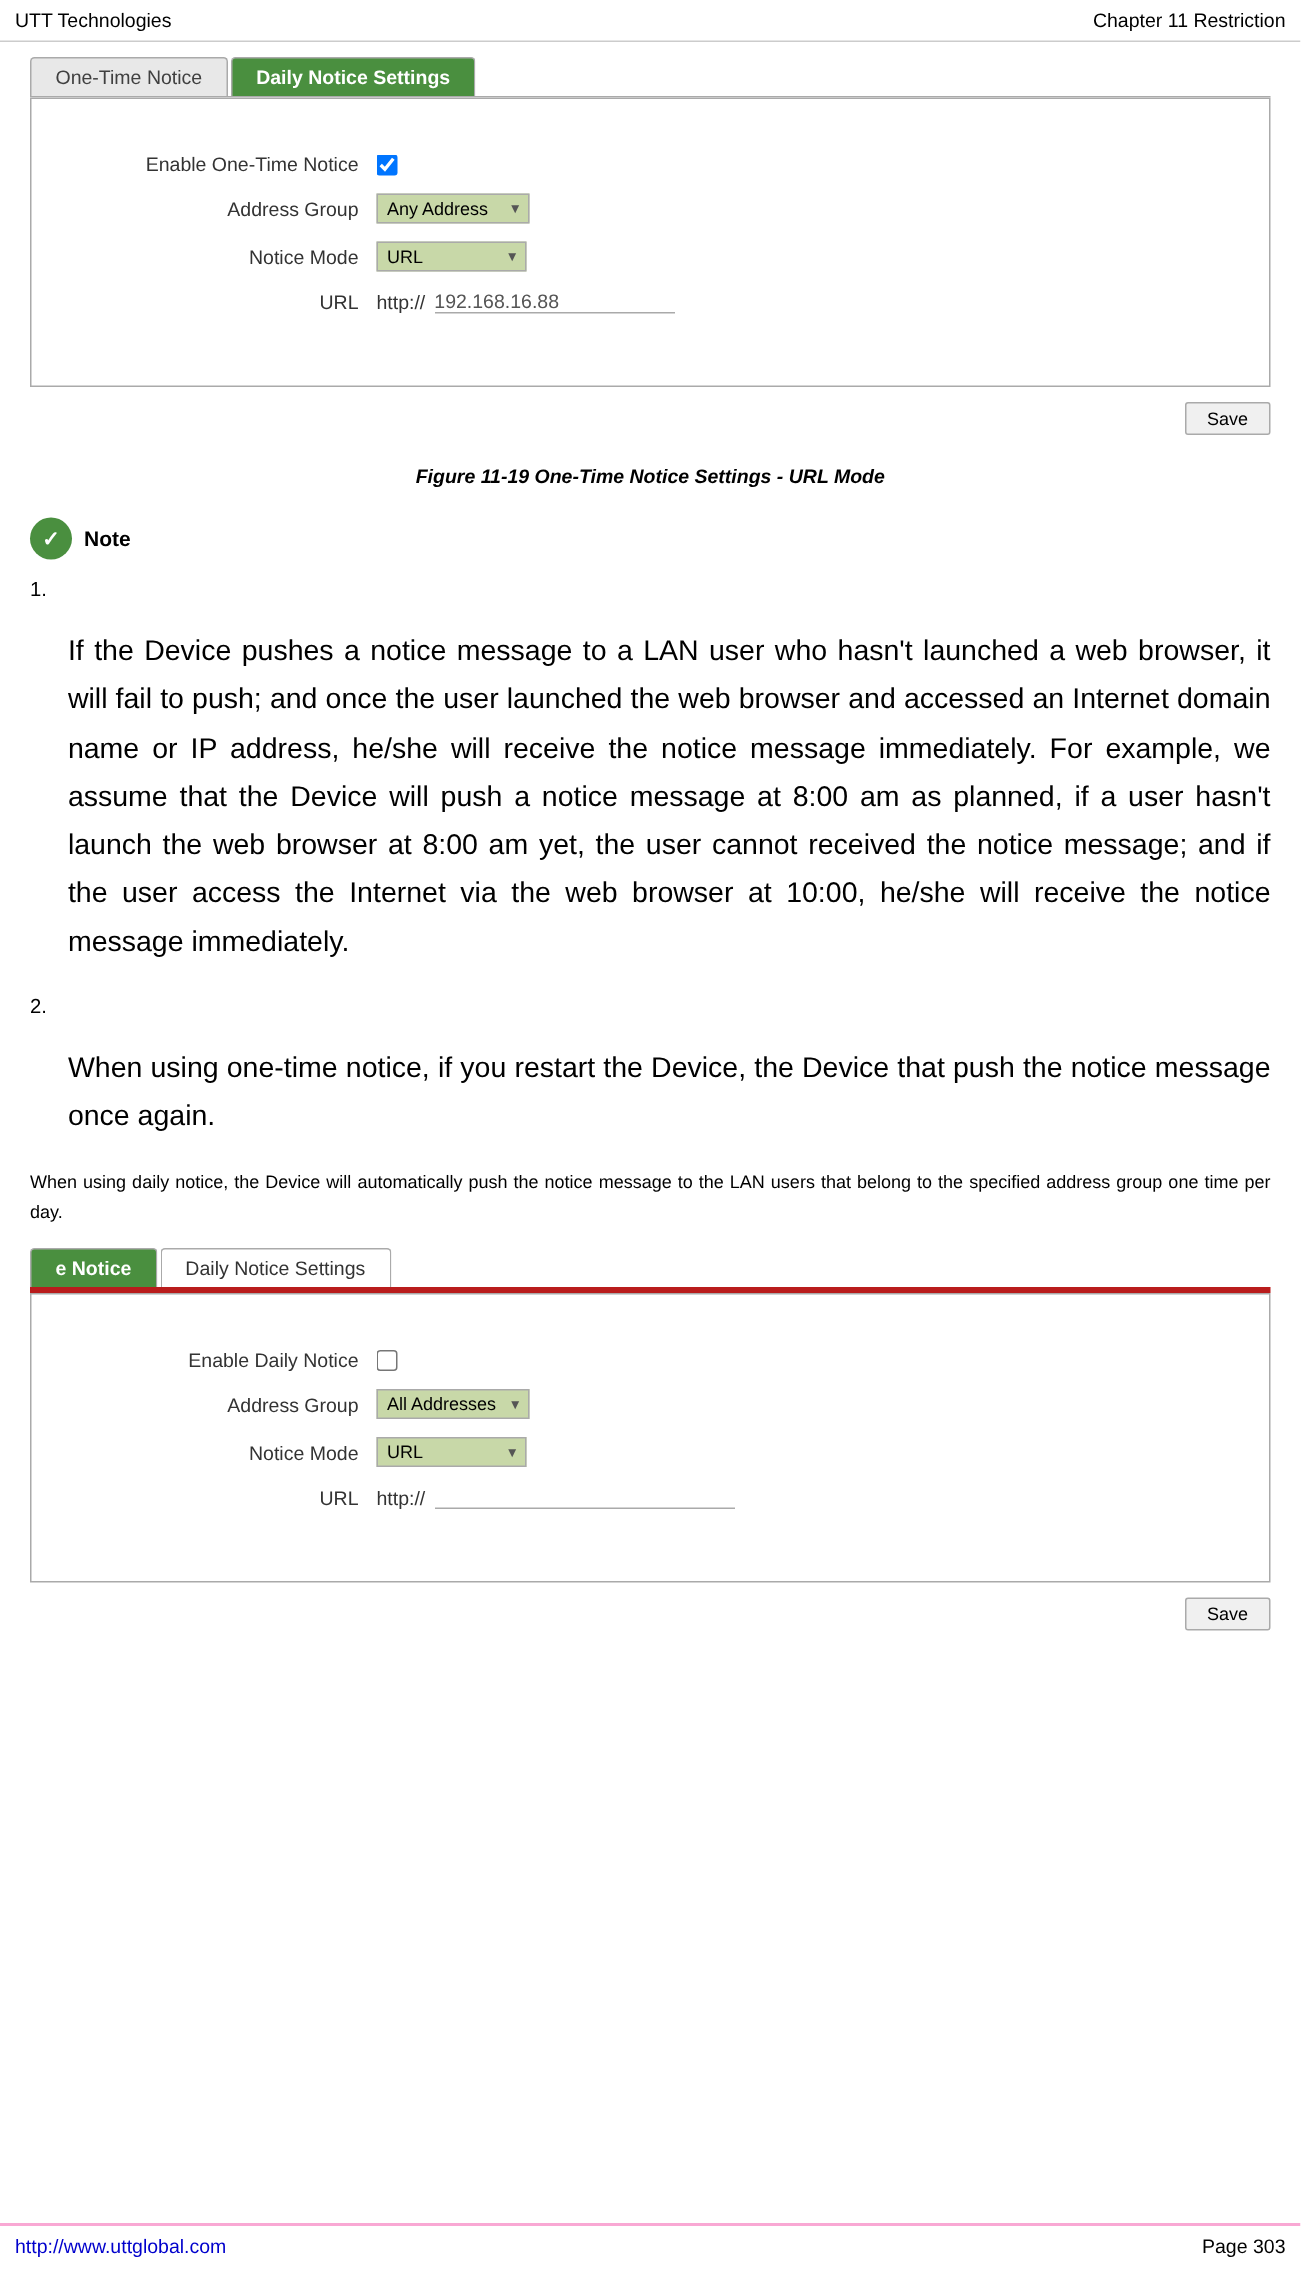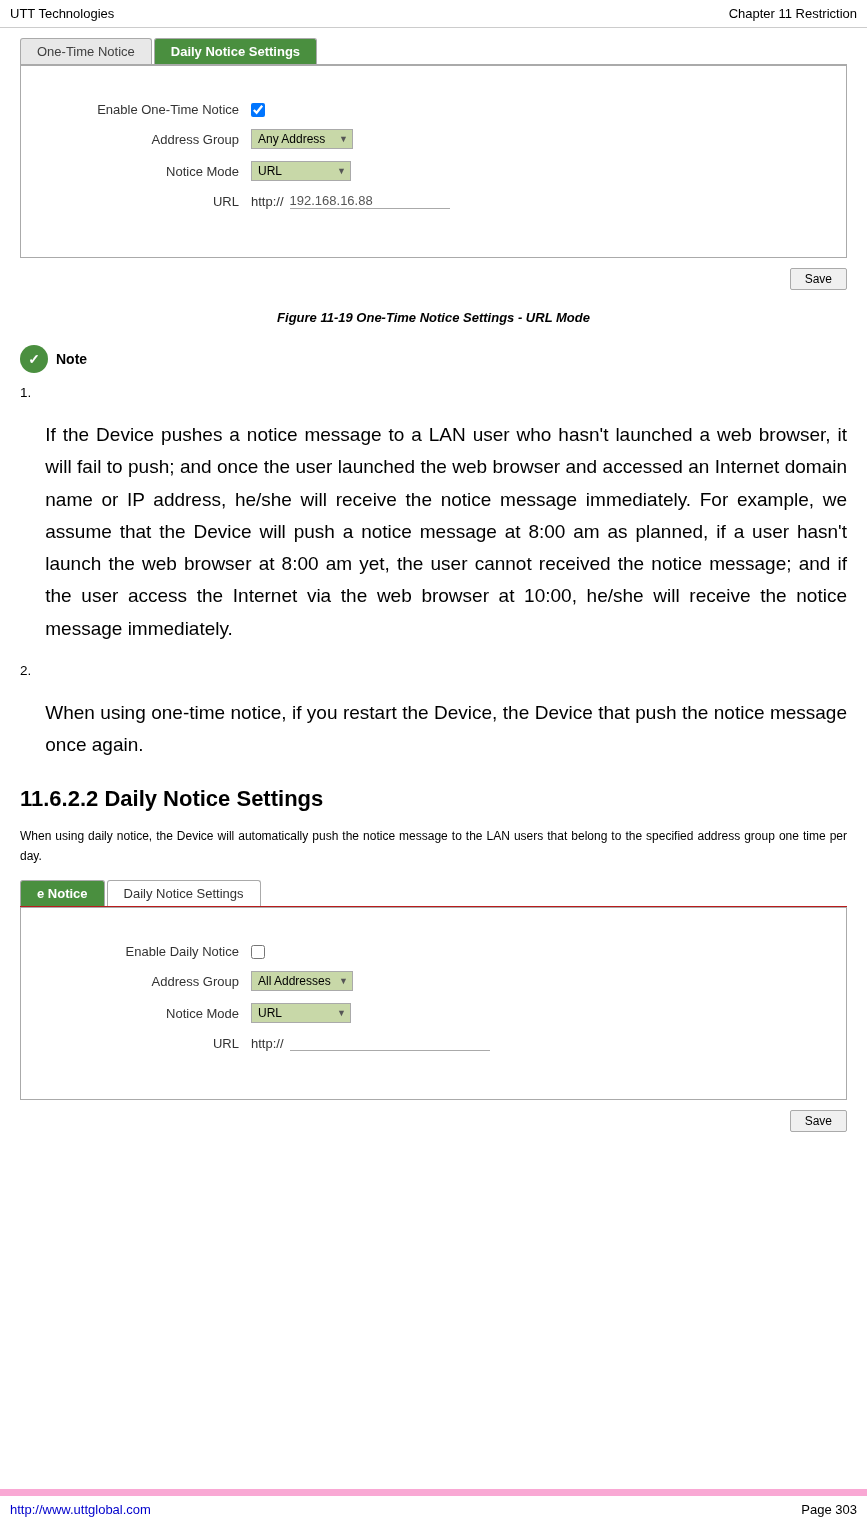--- a/index.html
+++ b/index.html
@@ -16,23 +16,23 @@
       display: flex;
       justify-content: space-between;
       padding: 6px 10px;
       border-bottom: 1px solid #ccc;
       font-size: 13px;
     }
     .page-footer {
       display: flex;
       justify-content: space-between;
       padding: 6px 10px;
-      border-top: 7px solid #f9a8d4;
+      border-top: 2px solid #f9a8d4;
       position: absolute;
-      bottom: 0;
+      bottom: 12px;
       left: 0;
       right: 0;
       font-size: 13px;
       text-align: right;
     }
     .content {
       padding: 10px 20px 60px 20px;
     }
     
     .tab-bar {
@@ -199,21 +199,21 @@
     .section-heading {
       font-size: 22px;
       font-weight: bold;
       margin: 24px 0 14px 0;
       color: #000;
     }
 
     
     .tab-bar2 {
       display: flex;
-      border-bottom: 1px solid #b91c1c;
+      border-bottom: 4px solid #b91c1c;
       margin-bottom: 0;
       margin-top: 4px;
     }
     .tab2 {
       padding: 5px 16px;
       border: 1px solid #aaa;
       border-bottom: none;
       font-size: 13px;
       cursor: pointer;
       background: #e8e8e8;
@@ -303,21 +303,20 @@
   <div class="numbered-item">
     <span class="num">1.</span>
     <span class="text">If the Device pushes a notice message to a LAN user who hasn't launched a web browser, it will fail to push; and once the user launched the web browser and accessed an Internet domain name or IP address, he/she will receive the notice message immediately. For example, we assume that the Device will push a notice message at 8:00 am as planned, if a user hasn't launch the web browser at 8:00 am yet, the user cannot received the notice message; and if the user access the Internet via the web browser at 10:00, he/she will receive the notice message immediately.</span>
   </div>
 
   <div class="numbered-item">
     <span class="num">2.</span>
     <span class="text">When using one-time notice, if you restart the Device, the Device that push the notice message once again.</span>
   </div>
 
-  <div class="section-heading">11.6.2.2 Daily Notice Settings</div>
 
   <p class="body-text">When using daily notice, the Device will automatically push the notice message to the LAN users that belong to the specified address group one time per day.</p>
 
   <div class="tab-bar2">
     <div class="tab2 active">
       <span>e Notice</span>
     </div>
     <div class="tab2 inactive-white">
       <span>Daily Notice Settings</span>
     </div>

